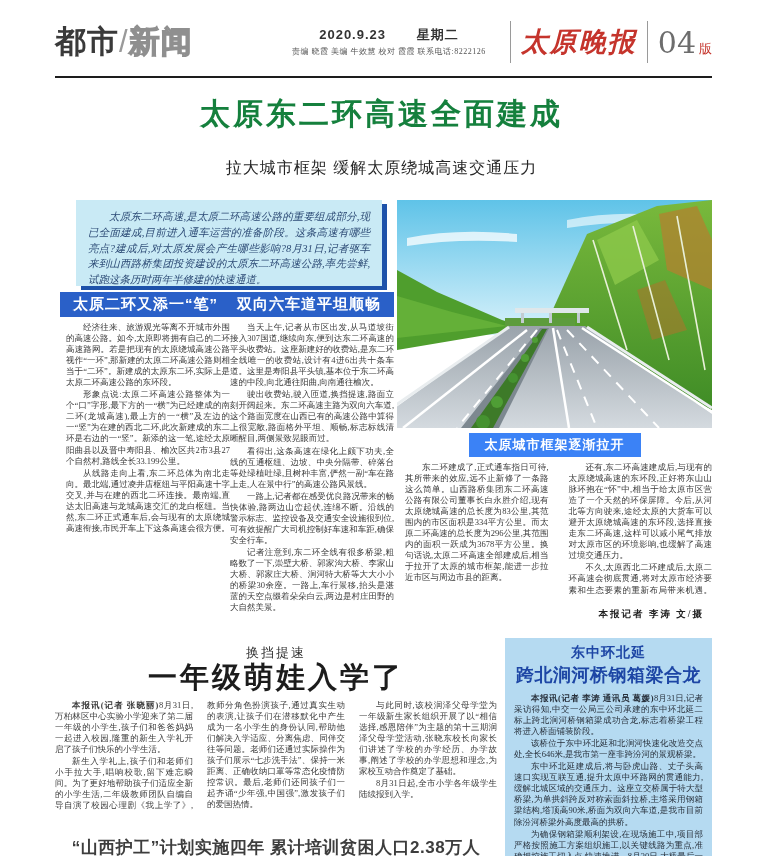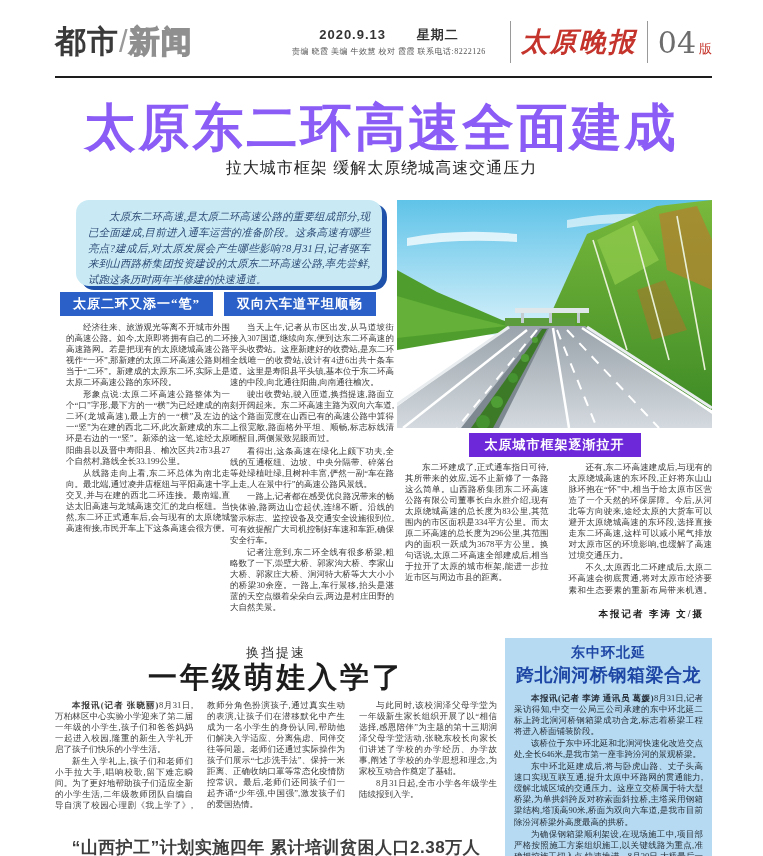--- a/index.html
+++ b/index.html
@@ -18,41 +18,41 @@
   .staffline{font-size:8px;color:#555;letter-spacing:.5px;margin-top:4px;}
   .vline{width:1px;height:42px;background:#9a9a9a;margin:0 10px;}
   .papername{font-size:27px;font-weight:bold;font-style:italic;color:#c5342c;letter-spacing:2px;white-space:nowrap;}
   .pageno{display:flex;align-items:baseline;}
   .pageno .num{font-size:30px;color:#6d6d6d;font-family:"DejaVu Serif",serif;}
   .pageno .ban{font-size:13px;color:#c5342c;margin-left:3px;}
   .mastrule{position:absolute;top:76px;left:55px;width:657px;height:2px;background:#1d1d1d;}
   
   .headline{position:absolute;top:94px;left:0;width:763px;text-align:center;
             font-family:"Liberation Sans","DejaVu Sans",sans-serif;font-weight:bold;
-            font-size:51px;letter-spacing:3px;color:#8b5cf6;}
+            font-size:30px;letter-spacing:3px;color:#15803d;}
   .subheadline{position:absolute;top:158px;left:0;width:763px;text-align:center;
             font-family:"Liberation Sans",sans-serif;font-size:16px;letter-spacing:1px;color:#262626;}
   .introbox{position:absolute;top:200px;left:76px;width:282px;height:68px;
             background:#c9eaf5;box-shadow:5px 4px 0 #1e52aa;padding:9px 12px;
-            font-style:italic;font-size:10.5px;line-height:1.5;color:#2c4a75;text-align:justify;border-radius:13px;}
+            font-style:italic;font-size:10.5px;line-height:1.5;color:#2c4a75;text-align:justify;}
   .introbox p{margin:0;text-indent:2em;}
   .colheader{position:absolute;background:#2a60c8;color:#fff;
-             font-family:Liberation Serif, serif;font-size:13px;font-weight:bold;
+             font-family:Liberation Sans, sans-serif;font-size:15px;font-weight:bold;
              padding:3px 13px;letter-spacing:1px;white-space:nowrap;}
   .h-sec1{top:292px;left:60px;}
   .h-sec2{top:292px;left:224px;}
   .bodycol{position:absolute;top:322px;width:164px;height:318px;overflow:hidden;
            font-size:8.5px;line-height:1.3;text-align:justify;color:#3a3a3a;}
   .bodycol p{margin:0 0 1px 0;text-indent:2em;}
   .c1{left:66px;}
   .c2{left:230px;}
   
   .photo{position:absolute;top:200px;left:397px;width:315px;height:228px;overflow:hidden;}
   .photocaption{position:absolute;top:433px;left:397px;width:315px;text-align:center;}
-  .photocaption span{display:inline-block;background:#6d28d9;color:#fff;
+  .photocaption span{display:inline-block;background:#3b82f6;color:#fff;
       font-family:"Liberation Sans",sans-serif;font-size:13px;font-weight:bold;
       padding:3px 16px;letter-spacing:1px;}
   .sec3{position:absolute;top:462px;left:397px;width:315px;height:144px;overflow:hidden;
         column-count:2;column-gap:12px;font-size:8.5px;line-height:1.3;text-align:justify;color:#3a3a3a;}
   .sec3 p{margin:0 0 1px 8px;text-indent:2em;}
   .byline{position:absolute;top:608px;left:397px;width:307px;text-align:right;
           font-size:9.5px;font-weight:bold;color:#222;letter-spacing:2px;}
   
   .kicker{position:absolute;top:644px;left:55px;width:442px;text-align:center;
           font-family:"Liberation Sans",sans-serif;font-size:13px;color:#2e2e2e;letter-spacing:2px;}
@@ -81,21 +81,21 @@
 
 <div class="page">
 
   <div class="masthead">
     <div class="brand">
       <span class="solid">都市</span><span class="slash">/</span><span class="hollow">新闻</span>
     </div>
     <div class="mast-spacer"></div>
     <div class="dateblock">
       <div class="dateline">
-        <span>2020.9.13</span>
+        <span>2020.9.23</span>
         <span class="weekday">星期二</span>
       </div>
       <div class="staffline">责编 晓霞 美编 牛效慧 校对 霞霞 联系电话:8222126</div>
     </div>
     <div class="vline"></div>
     <div class="papername">太原晚报</div>
     <div class="vline"></div>
     <div class="pageno">
       <span class="num">04</span>
       <span class="ban">版</span>

